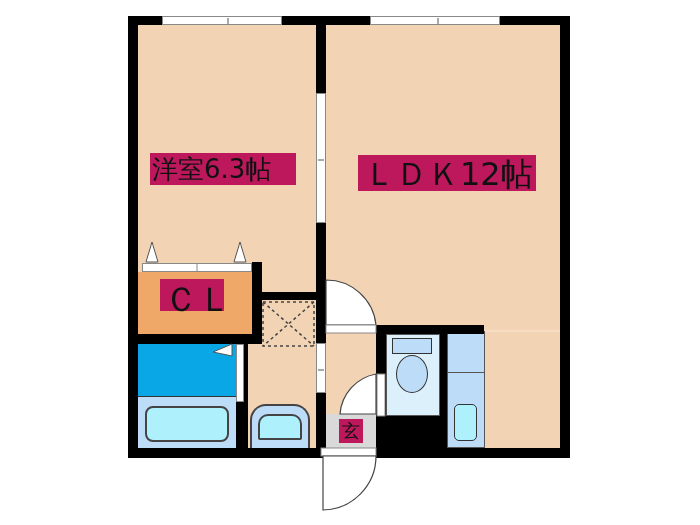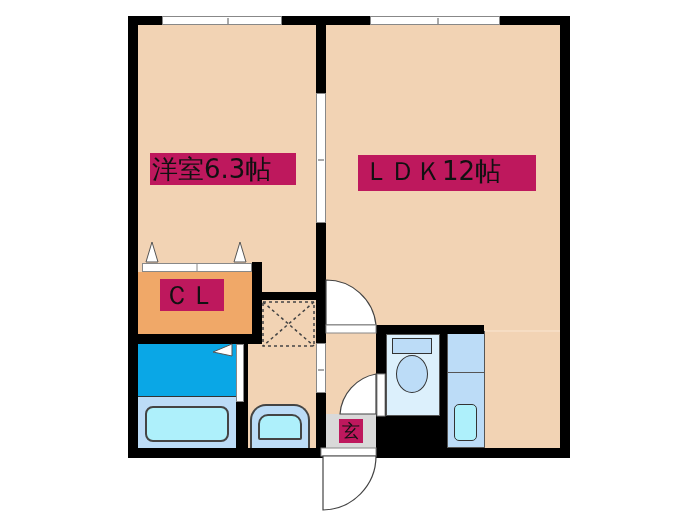--- a/index.html
+++ b/index.html
@@ -13,21 +13,21 @@
 </head>
 <body>
 
 <div class="floor" style="left:138px;top:25px;width:178px;height:240px;"></div>
 <div class="floor" style="left:326px;top:25px;width:234px;height:423px;"></div>
 <div class="floor" style="left:248px;top:300px;width:68px;height:148px;"></div>
 <div class="floor" style="left:138px;top:265px;width:178px;height:10px;"></div>
 <div class="floor" style="left:262px;top:265px;width:54px;height:35px;"></div>
 
 <div class="abs" style="left:138px;top:272px;width:123px;height:62px;background:#f0a868;"></div>
-<div class="label" style="left:160px;top:279px;width:64px;height:32px;font-size:26px;padding:3px 4px;box-sizing:border-box;">ＣＬ</div>
+<div class="label" style="left:160px;top:279px;width:64px;height:32px;font-size:34px;padding:3px 4px;box-sizing:border-box;">ＣＬ</div>
 
 <div class="abs" style="left:138px;top:344px;width:98px;height:52px;background:#0aa7e6;"></div>
 <div class="abs" style="left:138px;top:396px;width:98px;height:52px;background:#bcdcf7;border-top:1px solid #333;"></div>
 <div class="abs" style="left:145px;top:406px;width:84px;height:36px;background:#aef0fb;border:2px solid #444;border-radius:8px;"></div>
 
 <div class="abs" style="left:250px;top:404px;width:60px;height:44px;background:#bcdcf7;border:2px solid #444;border-bottom:none;border-radius:16px 16px 0 0;"></div>
 <div class="abs" style="left:258px;top:414px;width:44px;height:26px;background:#aef0fb;border:2px solid #444;border-radius:10px 10px 2px 2px;"></div>
 
 <div class="abs" style="left:326px;top:414px;width:50px;height:34px;background:#d9d9d9;"></div>
 <div class="label" style="left:339px;top:419px;width:24px;height:24px;font-size:18px;text-align:center;padding-top:3px;box-sizing:border-box;">玄</div>
@@ -58,21 +58,21 @@
 
 <div class="abs" style="left:162px;top:16px;width:120px;height:9px;background:#fff;border:1px solid #888;"></div>
 <div class="abs" style="left:370px;top:16px;width:130px;height:9px;background:#fff;border:1px solid #888;"></div>
 <div class="abs" style="left:316px;top:93px;width:10px;height:130px;background:#fff;border:1px solid #888;"></div>
 <div class="abs" style="left:316px;top:343px;width:10px;height:50px;background:#fff;border:1px solid #888;"></div>
 <div class="abs" style="left:236px;top:344px;width:8px;height:58px;background:#fff;border:1px solid #888;"></div>
 
 <div class="abs" style="left:142px;top:263px;width:110px;height:9px;background:#fff;border:1px solid #888;"></div>
 
 <div class="label" style="left:150px;top:153px;width:146px;height:32px;font-size:26px;padding:3px 2px;box-sizing:border-box;">洋室6.3帖</div>
-<div class="label" style="left:358px;top:155px;width:178px;height:36px;font-size:26px;padding:3px 6px;box-sizing:border-box;">ＬＤＫ12帖</div>
+<div class="label" style="left:358px;top:155px;width:178px;height:36px;font-size:32px;padding:3px 6px;box-sizing:border-box;">ＬＤＫ12帖</div>
 
 <svg class="overlay" width="700" height="525">
 
   <polygon points="146,262 152,242 158,262" fill="#fff" stroke="#555"></polygon>
   <polygon points="234,262 240,242 246,262" fill="#fff" stroke="#555"></polygon>
   <line x1="197" y1="263" x2="197" y2="272" stroke="#888"></line>
 
   <g stroke="#444" stroke-dasharray="3,3" stroke-width="1.5" fill="none">
     <rect x="263" y="302" width="51" height="44"></rect>
     <line x1="263" y1="302" x2="314" y2="346"></line>

